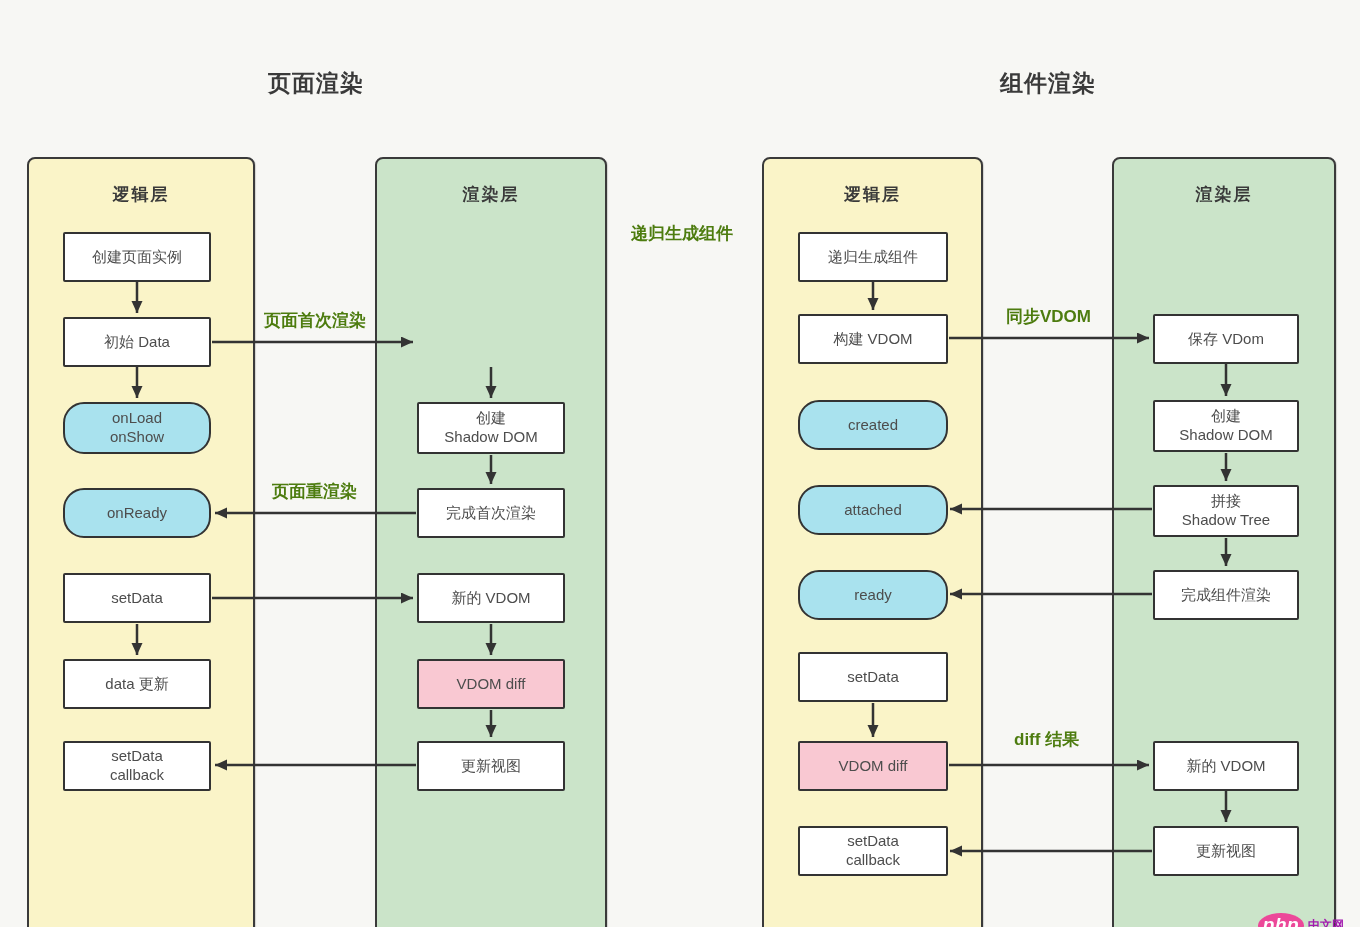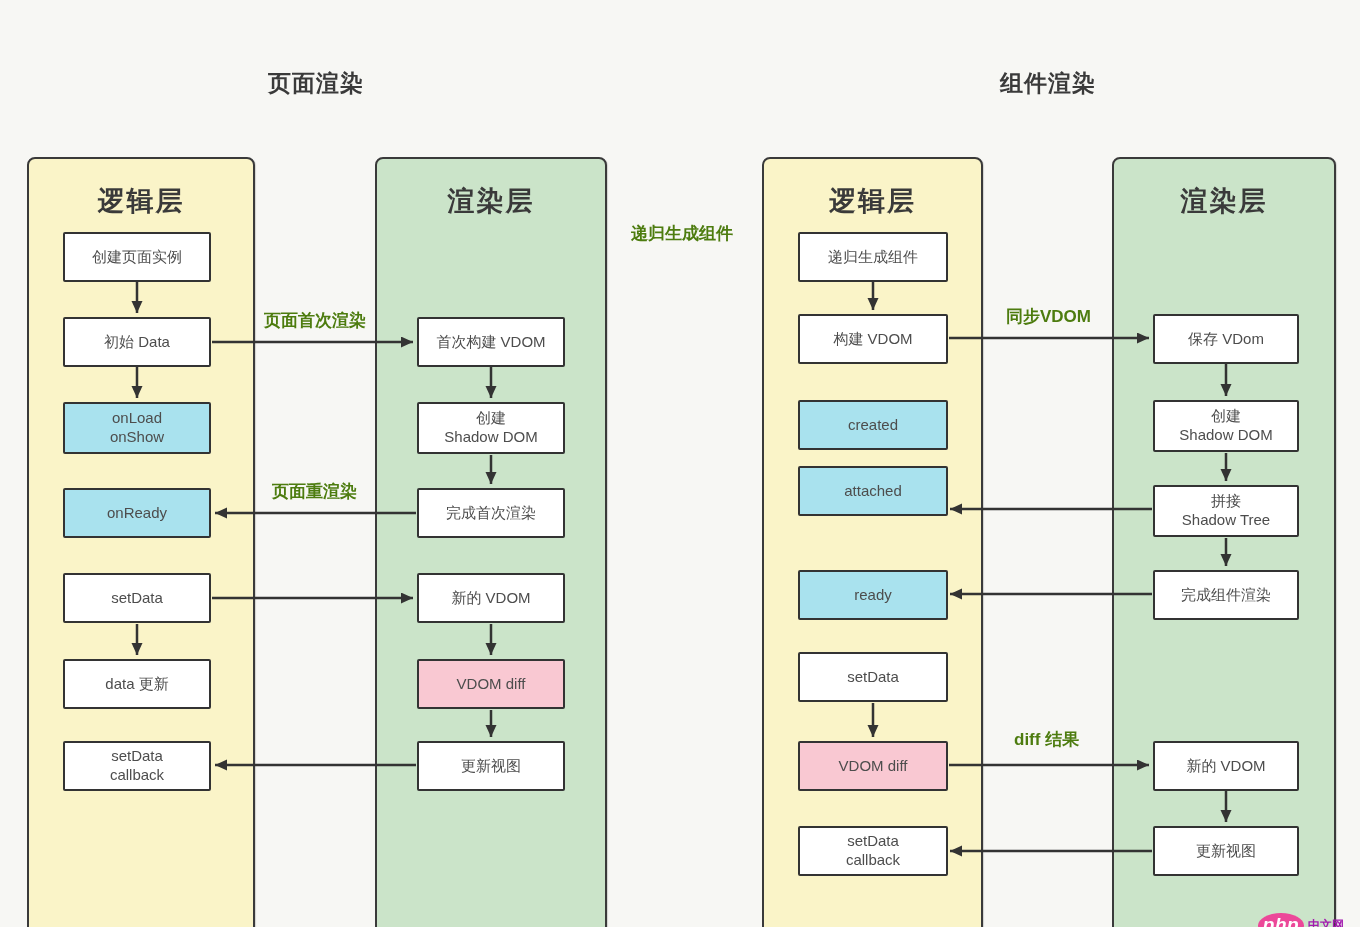--- a/index.html
+++ b/index.html
@@ -35,42 +35,42 @@
     border: 2px solid #3a3a3a;
     border-radius: 8px;
     box-sizing: border-box;
     box-shadow: 1px 1px 1px rgba(0,0,0,0.15);
   }
   .panel.yellow { background: #faf4c8; }
   .panel.green  { background: #cbe4c9; }
   .panel-header {
     margin-top: 24px;
     text-align: center;
-    font-size: 27px;
+    font-size: 17px;
     font-weight: bold;
     color: #3a3a3a;
     letter-spacing: 2px;
   }
   .box {
     position: absolute;
     height: 50px;
     background: #ffffff;
     border: 2px solid #333333;
     border-radius: 2px;
     box-sizing: border-box;
     display: flex;
     align-items: center;
     justify-content: center;
     text-align: center;
     font-size: 15px;
     color: #4d4d4d;
     line-height: 1.25;
   }
   .box span { white-space: pre-line; }
-  .box.cyan { background: #a9e2ee; }
+  .box.cyan { background: #a9e2ee; border-radius: 21px; }
   .box.pink { background: #f9c8d2; }
   .col-pl { left: 63px;  width: 148px; }  
   .col-pr { left: 417px; width: 148px; }  
   .col-cl { left: 798px; width: 150px; }  
   .col-cr { left: 1153px; width: 146px; } 
   .flow-label {
     position: absolute;
     font-size: 17px;
     font-weight: bold;
     color: #4d7c0f;
@@ -149,23 +149,20 @@
     <span>setData</span>
     </div>
   <div class="box col-pl" style="top:627px;">
     <span>data 更新</span>
     </div>
   <div class="box col-pl" style="top:709px;">
     <span>setData
 callback</span>
     </div>
 
-  <div class="box col-pr" style="top:285px;">
-    <span>首次构建 VDOM</span>
-    </div>
   <div class="box col-pr" style="top:370px; height:52px;">
     <span>创建
 Shadow DOM</span>
     </div>
   <div class="box col-pr" style="top:456px;">
     <span>完成首次渲染</span>
     </div>
   <div class="box col-pr" style="top:541px;">
     <span>新的 VDOM</span>
     </div>
@@ -178,21 +175,21 @@
 
   <div class="box col-cl" style="top:200px;">
     <span>递归生成组件</span>
     </div>
   <div class="box col-cl" style="top:282px;">
     <span>构建 VDOM</span>
     </div>
   <div class="box col-cl cyan" style="top:368px;">
     <span>created</span>
     </div>
-  <div class="box col-cl cyan" style="top:434px;align-items:center;">
+  <div class="box col-cl cyan" style="top:453px;align-items:center;">
     <span>attached</span>
     </div>
   <div class="box col-cl cyan" style="top:538px;">
     <span>ready</span>
     </div>
   <div class="box col-cl" style="top:620px;">
     <span>setData</span>
     </div>
   <div class="box col-cl pink" style="top:709px;">
     <span>VDOM diff</span>

